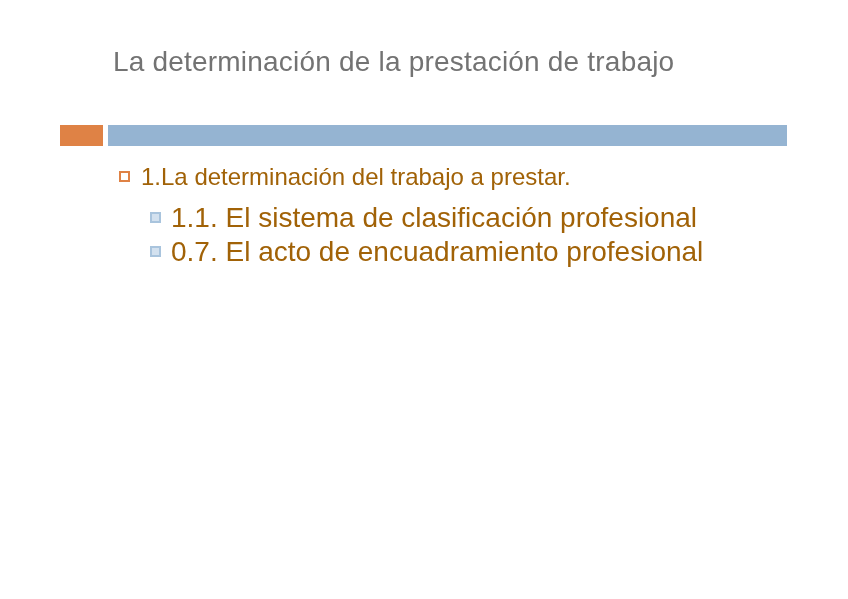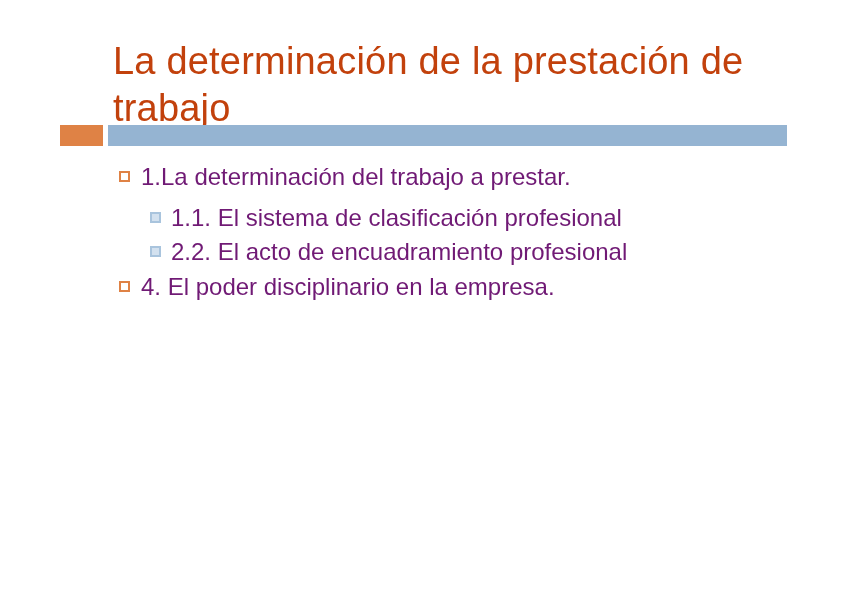--- a/index.html
+++ b/index.html
@@ -25,24 +25,24 @@
     left: 113px;
     top: 38px;
     width: 660px;
   }
 
   #slide-title {
     margin: 0;
     padding: 0;
     font-family: "Liberation Sans", sans-serif;
     font-weight: 400;
-    font-size: 38px;
+    font-size: 28px;
     line-height: 47px;
     letter-spacing: 0.2px;
-    color: #c2410c;
+    color: #737373;
     white-space: normal;
   }
 
   
   #divider {
     position: absolute;
     left: 60px;
     top: 125px;
     width: 727px;
     height: 21px;
@@ -73,40 +73,40 @@
   
   #body-list {
     position: absolute;
     left: 113px;
     top: 160px;
     width: 660px;
   }
 
   .bullet-item {
     position: relative;
-    color: #701a75;
+    color: #a16207;
     font-family: "Liberation Sans", sans-serif;
     font-weight: 400;
   }
 
   .bullet-item.level-1 {
     padding-left: 28px;
     font-size: 24px;
     line-height: 34px;
     margin-bottom: 8px;
   }
 
   .bullet-item.level-1.justify {
     text-align: justify;
     text-align-last: left;
   }
 
   .bullet-item.level-2 {
     padding-left: 58px;
-    font-size: 24px;
+    font-size: 28px;
     line-height: 31px;
     margin-bottom: 3px;
   }
 
   
   .marker {
     position: absolute;
     top: 11px;
     box-sizing: border-box;
   }
@@ -154,26 +154,22 @@
       <span class="bullet-text">1.La determinación del trabajo a prestar.</span>
     </div>
 
     <div class="bullet-item level-2">
       <span class="marker"></span>
       <span class="bullet-text">1.1. El sistema de clasificación profesional</span>
     </div>
 
     <div class="bullet-item level-2">
       <span class="marker"></span>
-      <span class="bullet-text">2.2. El acto de encuadramiento profesional</span>
+      <span class="bullet-text">0.7. El acto de encuadramiento profesional</span>
     </div>
 
 
 
-    <div class="bullet-item level-1">
-      <span class="marker"></span>
-      <span class="bullet-text">4. El poder disciplinario en la empresa.</span>
-    </div>
 
 
   </div>
 
 </div>
 
 </body></html>

